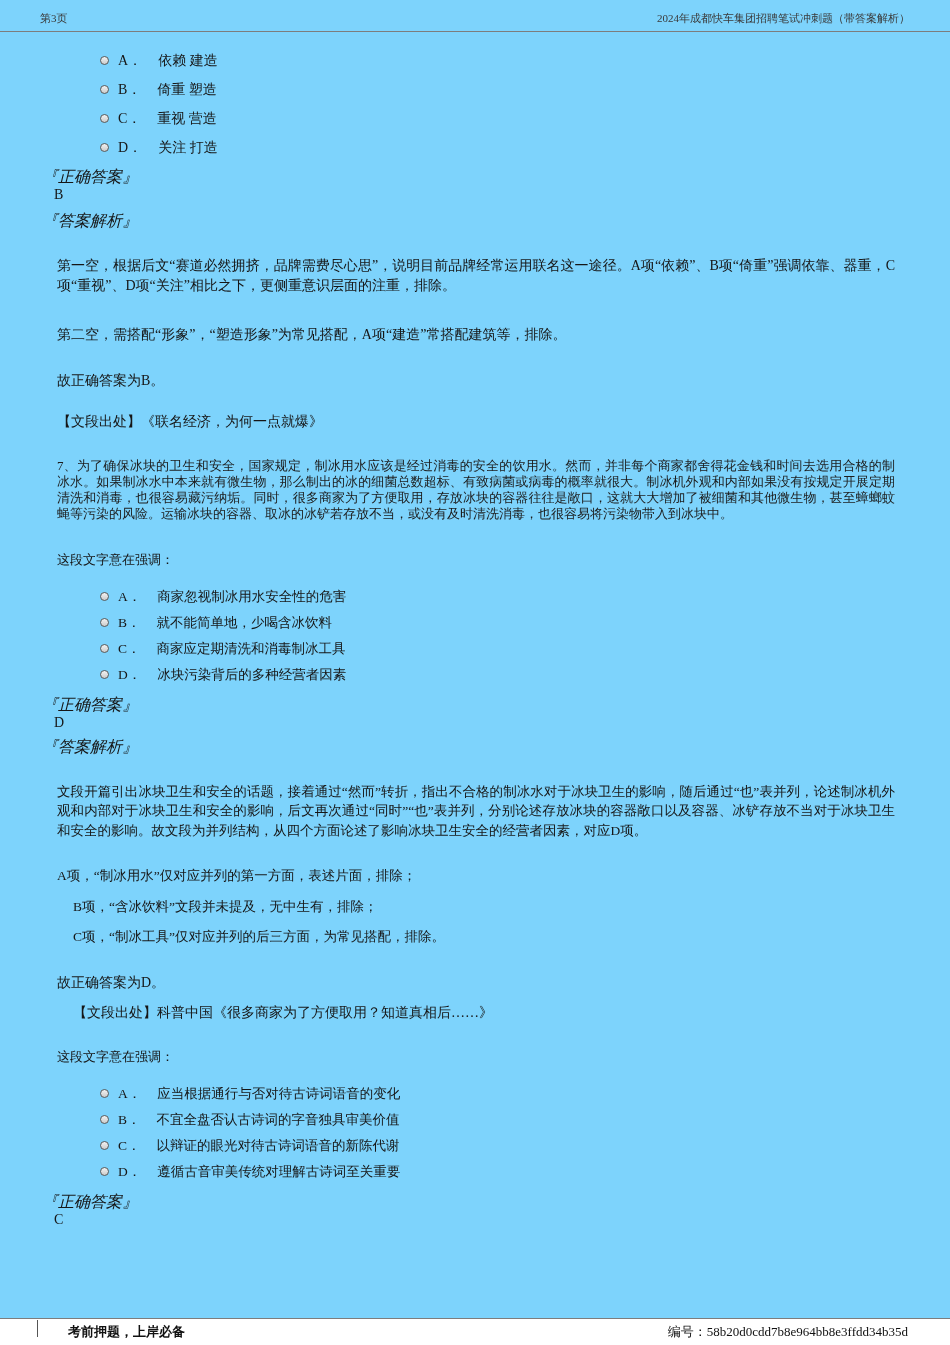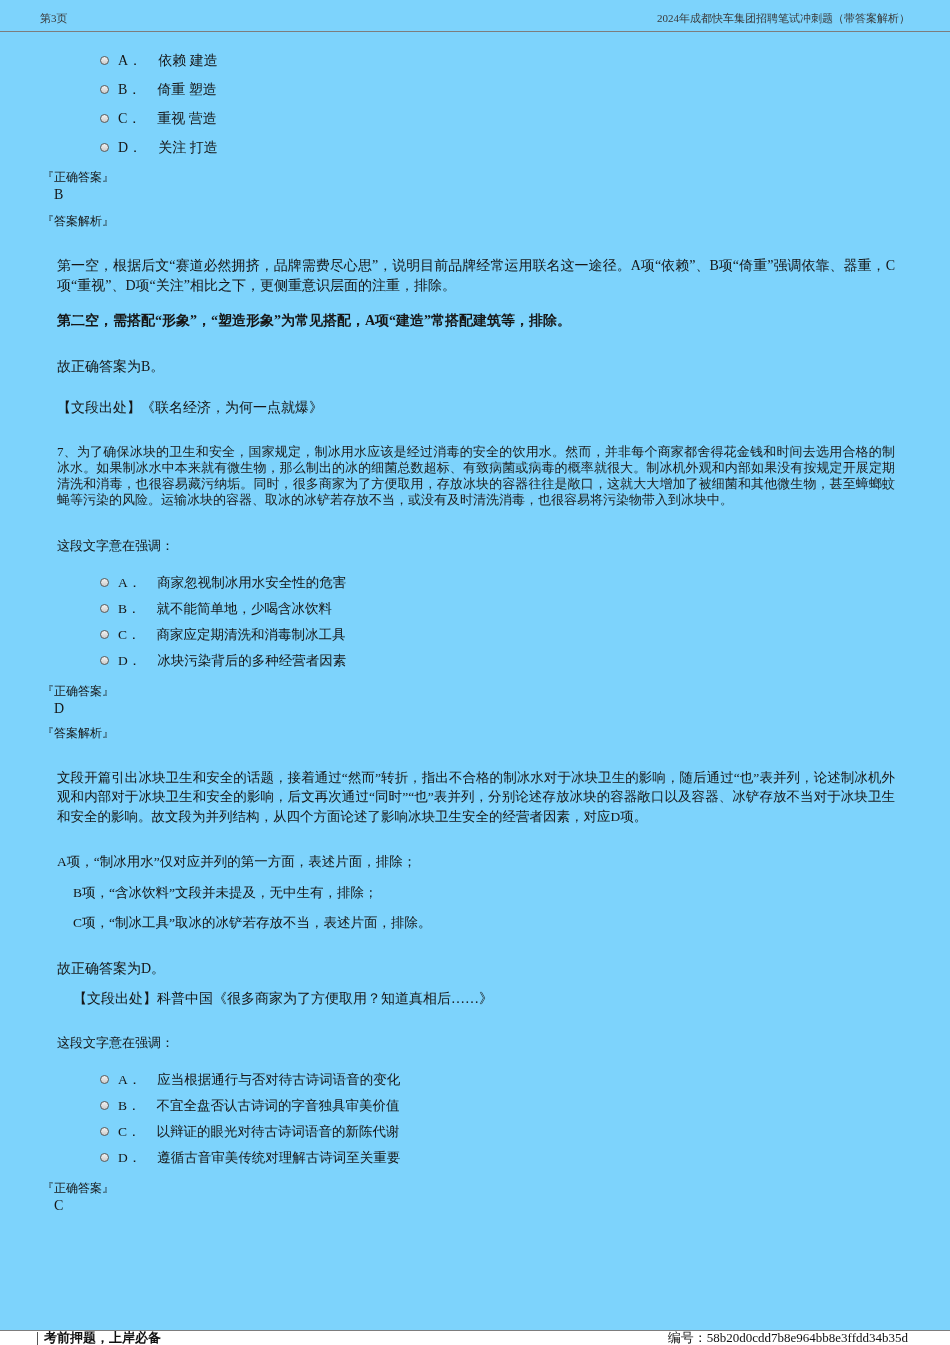--- a/index.html
+++ b/index.html
@@ -37,46 +37,46 @@
   .sm .opt-row { height: 26px; font-size: 13.5px; }
   .radio {
     width: 9px; height: 9px; flex: none;
     border: 1px solid #5a5a5a; border-radius: 50%;
     background: linear-gradient(#f2f2f2, #cccccc);
     margin-right: 9px;
   }
   .opt-letter { margin-right: 16px; }
 
   
-  .ans-label { margin-left: -15px; font-size: 12px; line-height: 18px; }
+  .ans-label { margin-left: -15px; font-size: 16px; line-height: 18px; font-style: italic; }
   .ans-label.mt6 { margin-top: 6px; }
   .ans-label.mt8 { margin-top: 8px; }
   .ans-value { font-size: 14px; line-height: 18px; margin-left: -3px; }
 
   
   .para { font-size: 14px; line-height: 19.5px; text-align: justify; }
   .stem { font-size: 13px; line-height: 16px; text-align: justify; color: #1c1c1c; }
   .prompt { font-size: 13px; line-height: 16px; }
   .para2 { font-size: 13.5px; line-height: 19.5px; text-align: justify; }
 
   .mt10 { margin-top: 22px; }
   .mt11 { margin-top: 11px; margin-left: 16px; }
   .mt12 { margin-top: 26px; }
   .mt14 { margin-top: 26px; }
-  .mt15 { margin-top: 16px; font-weight: bold; }
+  .mt15 { margin-top: 30px; }
   .mt26 { margin-top: 26px; }
   .mt30 { margin-top: 30px; }
 
   
   .footer {
     position: absolute; left: 0; right: 0; bottom: 0;
-    height: 15px;
+    height: 27px;
     border-top: 1px solid #7d7d7d;
     display: flex; justify-content: space-between; align-items: center;
-    padding: 0 42px 0 44px;
+    padding: 0 42px 0 68px;
     background: #ffffff;
   }
   .footer-left { font-size: 13px; font-weight: bold; color: #111; }
   .footer-right { font-size: 13px; color: #111; }
   .footer-tick {
     position: absolute; left: 37px; top: 1px;
     width: 1px; height: 17px; background: #555;
   }
 </style>
 </head>
@@ -149,21 +149,21 @@
       </div>
     </div>
 
     <div class="ans-label mt8">『正确答案』</div>
     <div class="ans-value">D</div>
     <div class="ans-label mt6">『答案解析』</div>
 
     <div class="para2 mt14">文段开篇引出冰块卫生和安全的话题，接着通过“然而”转折，指出不合格的制冰水对于冰块卫生的影响，随后通过“也”表并列，论述制冰机外观和内部对于冰块卫生和安全的影响，后文再次通过“同时”“也”表并列，分别论述存放冰块的容器敞口以及容器、冰铲存放不当对于冰块卫生和安全的影响。故文段为并列结构，从四个方面论述了影响冰块卫生安全的经营者因素，对应D项。</div>
     <div class="para2 mt12">A项，“制冰用水”仅对应并列的第一方面，表述片面，排除；</div>
     <div class="para2 mt11">B项，“含冰饮料”文段并未提及，无中生有，排除；</div>
-    <div class="para2 mt11">C项，“制冰工具”取冰的冰铲若存放不当，表述片面，排除。</div>
+    <div class="para2 mt11">C项，“制冰工具”仅对应并列的后三方面，为常见搭配，排除。</div>
     <div class="para mt14">故正确答案为D。</div>
     <div class="para mt11">【文段出处】科普中国《很多商家为了方便取用？知道真相后……》</div>
 
     <div class="prompt mt26">这段文字意在强调：</div>
 
     <div class="opt-group sm">
       <div class="opt-row">
         <span class="radio"></span>
         <span class="opt-letter">A．</span>
         <span class="opt-text">应当根据通行与否对待古诗词语音的变化</span>

